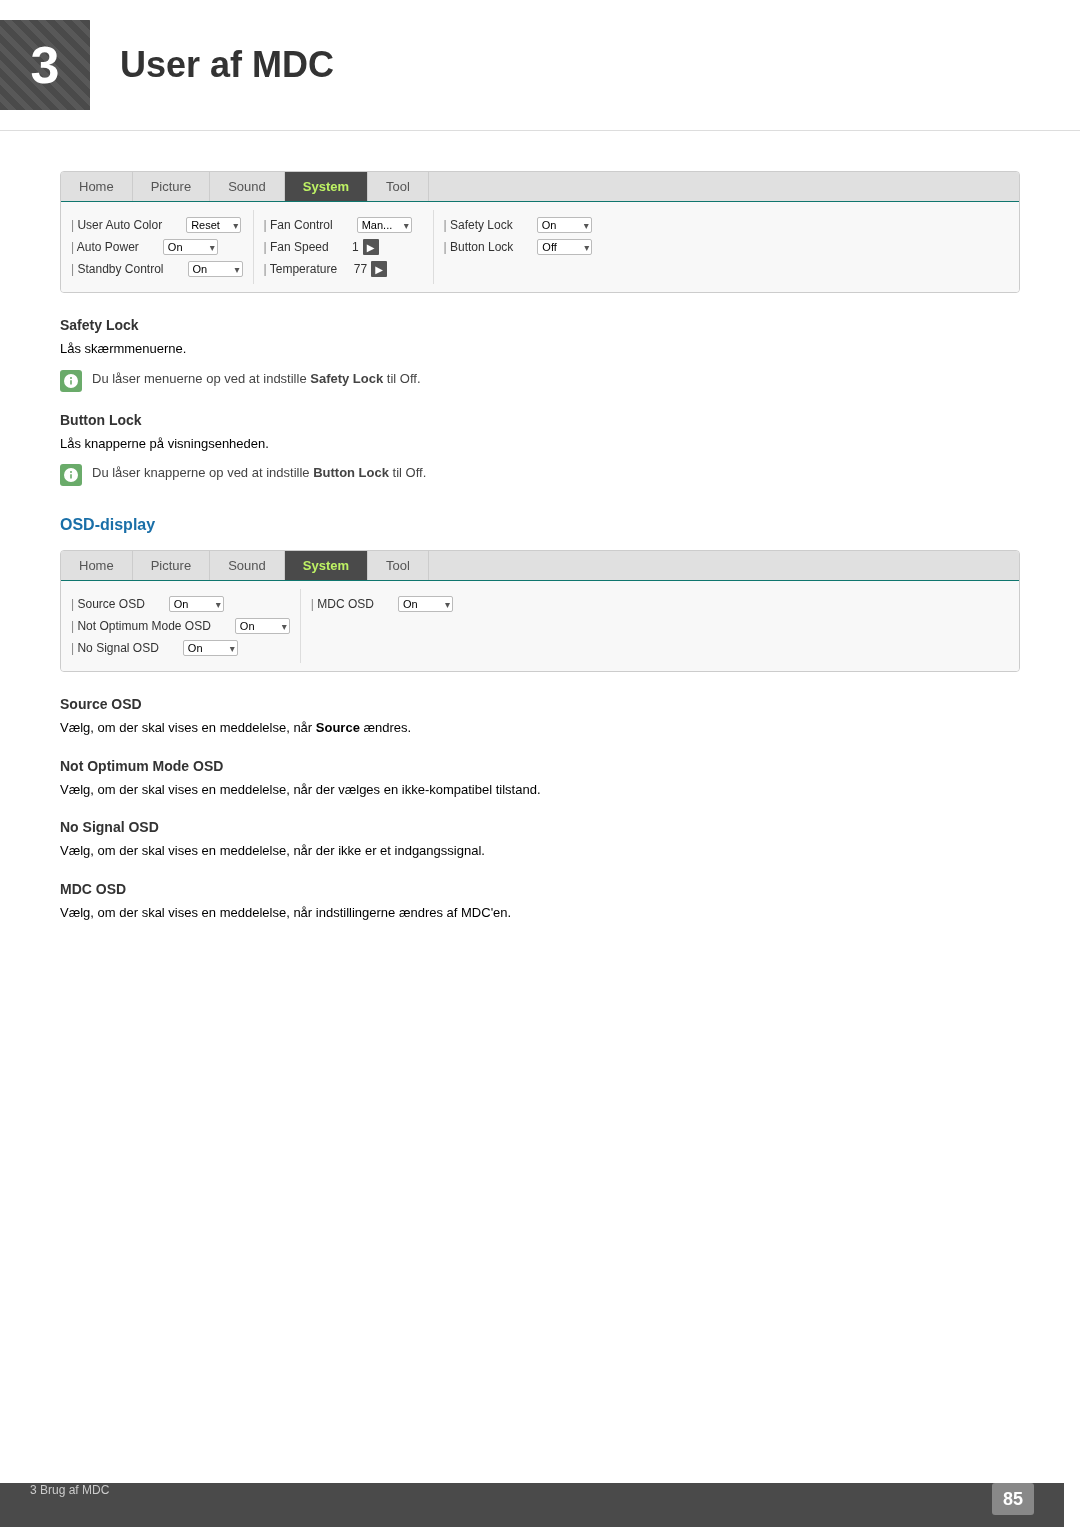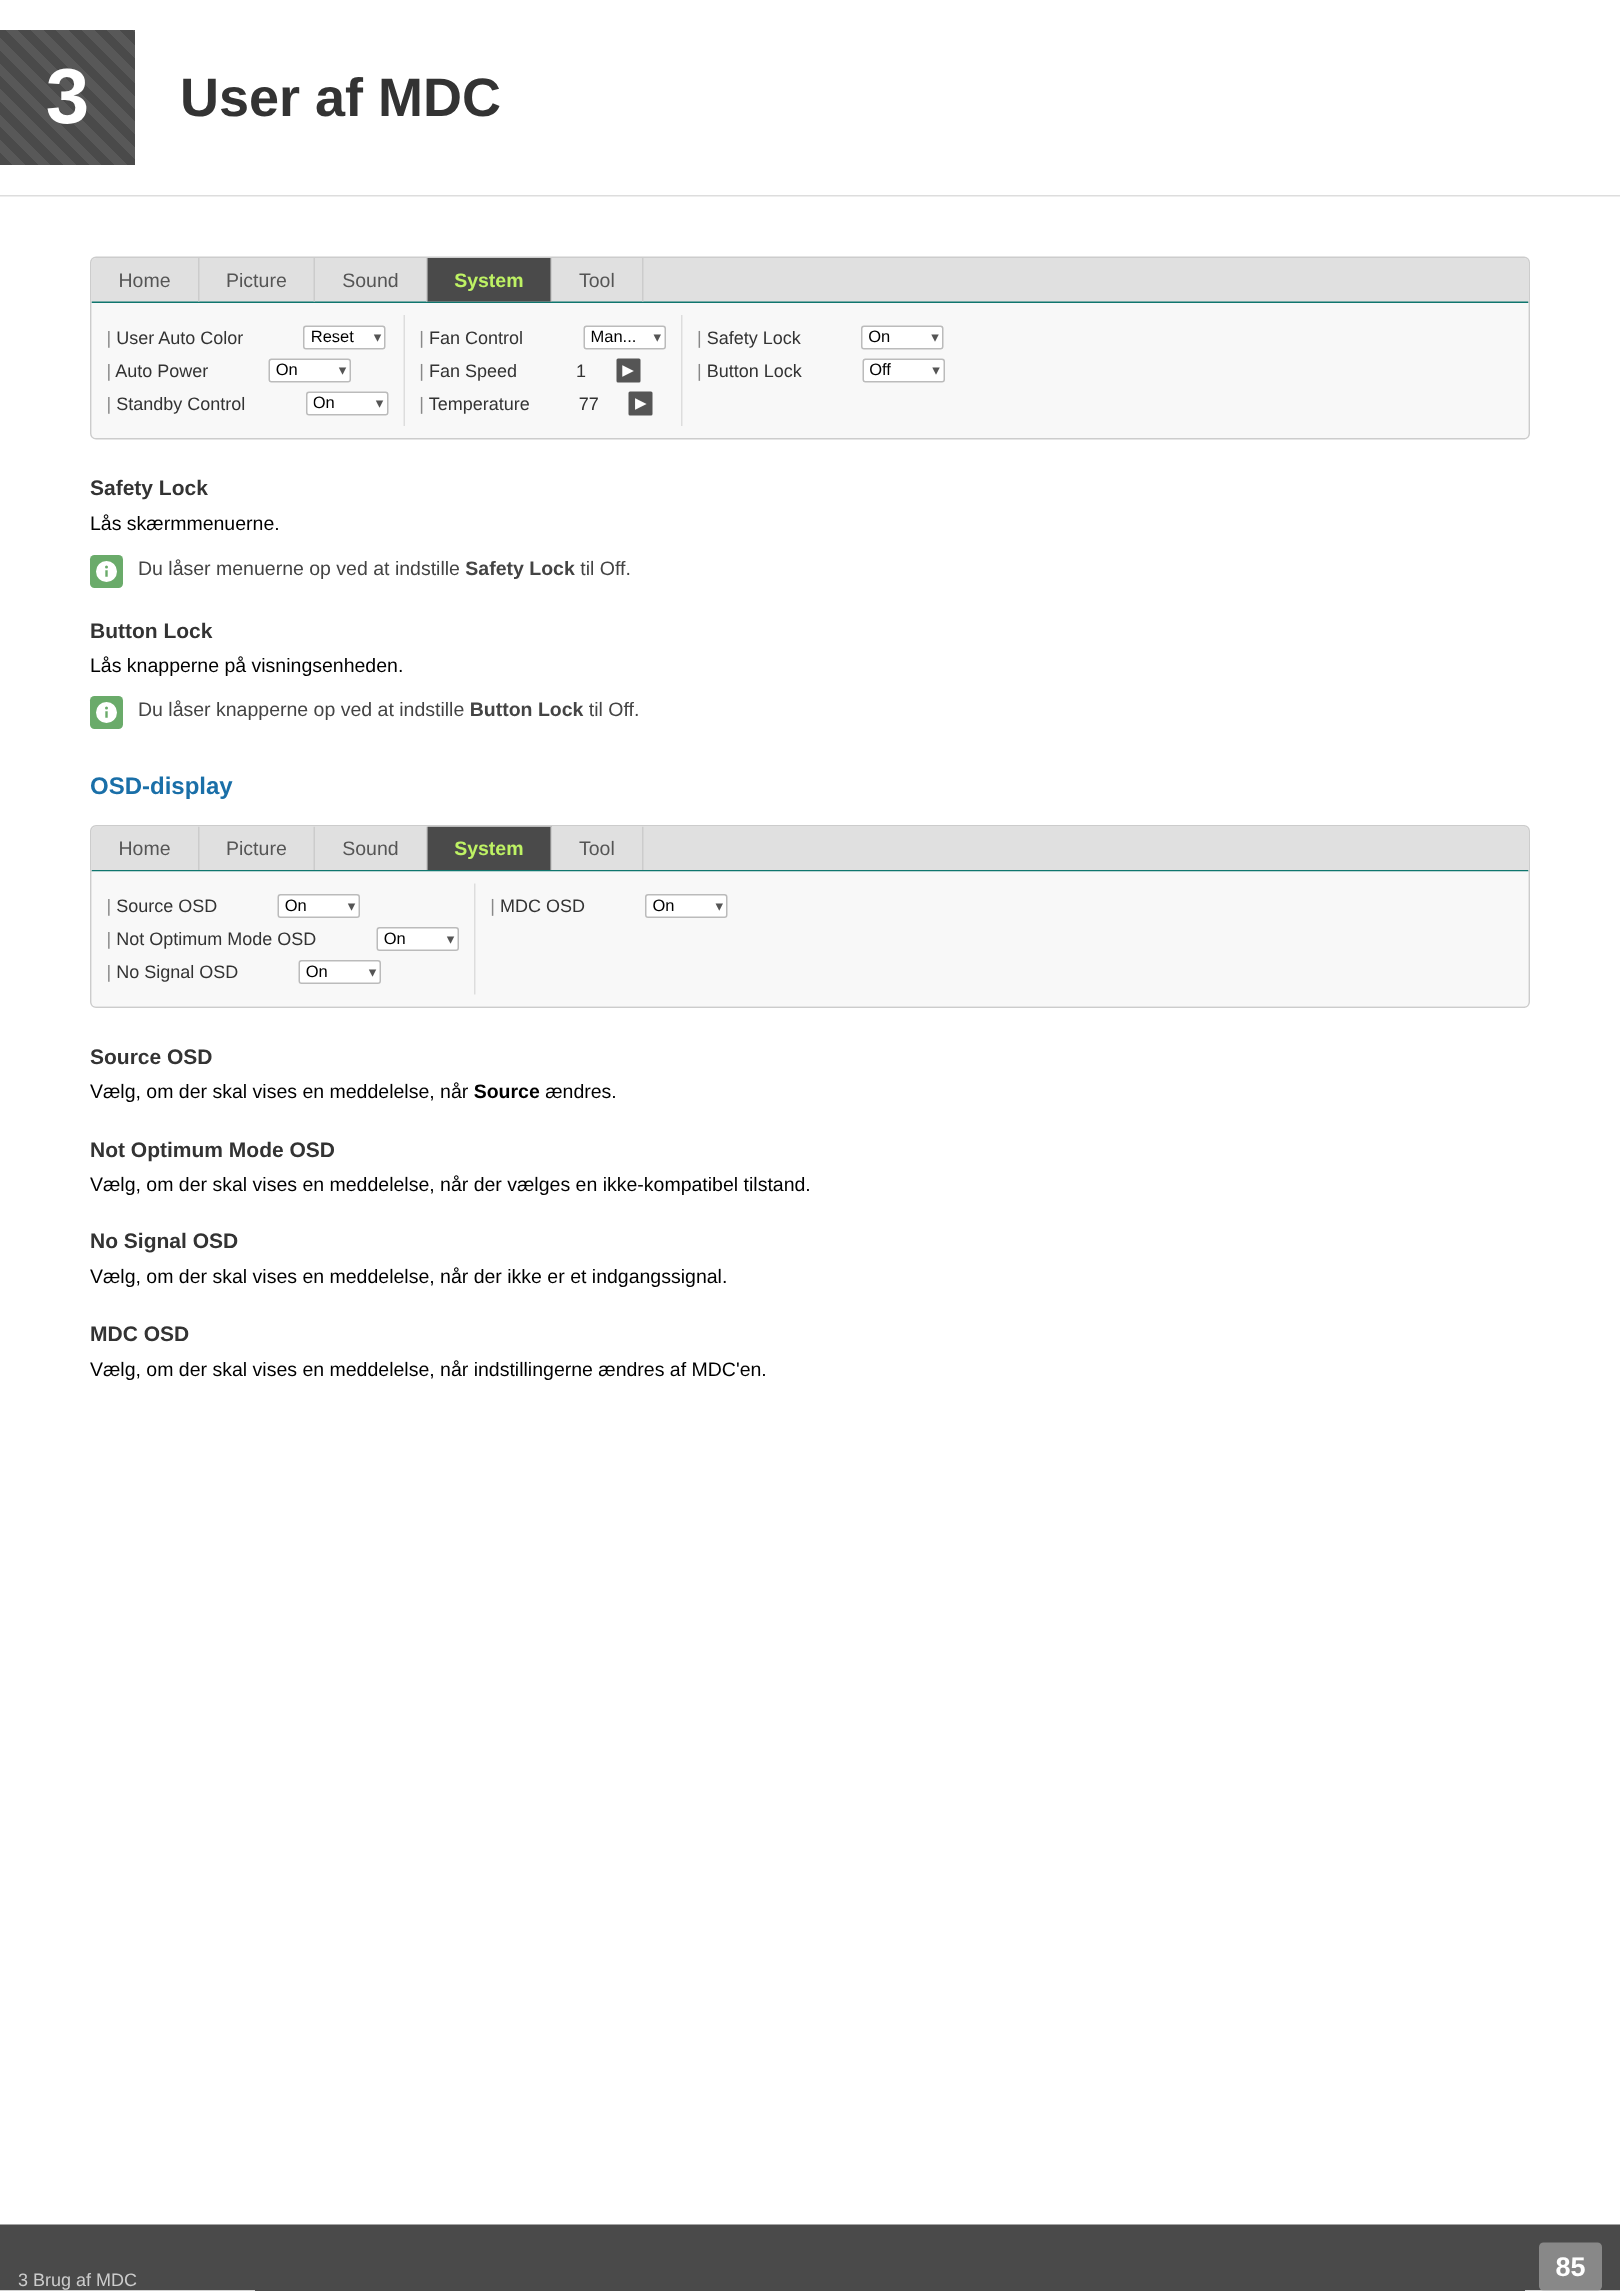--- a/index.html
+++ b/index.html
@@ -113,21 +113,20 @@
     }
     .ui-column:last-child {
       border-right: none;
     }
 
     .ui-row {
       display: flex;
       align-items: center;
       margin: 3px 0;
       font-size: 12px;
-      gap: 16px;
     }
 
     .ui-row-label {
       color: #333;
       margin-right: 6px;
       white-space: nowrap;
     }
     .ui-row-label::before {
       content: '| ';
       color: #888;
@@ -225,27 +224,27 @@
       font-size: 13px;
       color: #444;
       line-height: 1.5;
     }
 
     
     .footer {
       position: absolute;
       bottom: 0;
       left: 0;
-      right: 0;
+      right: 16px;
       height: 44px;
       background: #4a4a4a;
       display: flex;
-      align-items: flex-end;
+      align-items: flex-start;
       justify-content: space-between;
-      padding: 0 12px;
+      padding: 0 30px;
     }
     .footer-text {
       font-size: 12px;
       color: #ccc;
     }
     .footer-badge {
       background: #888;
       color: #fff;
       font-size: 18px;
       font-weight: bold;

